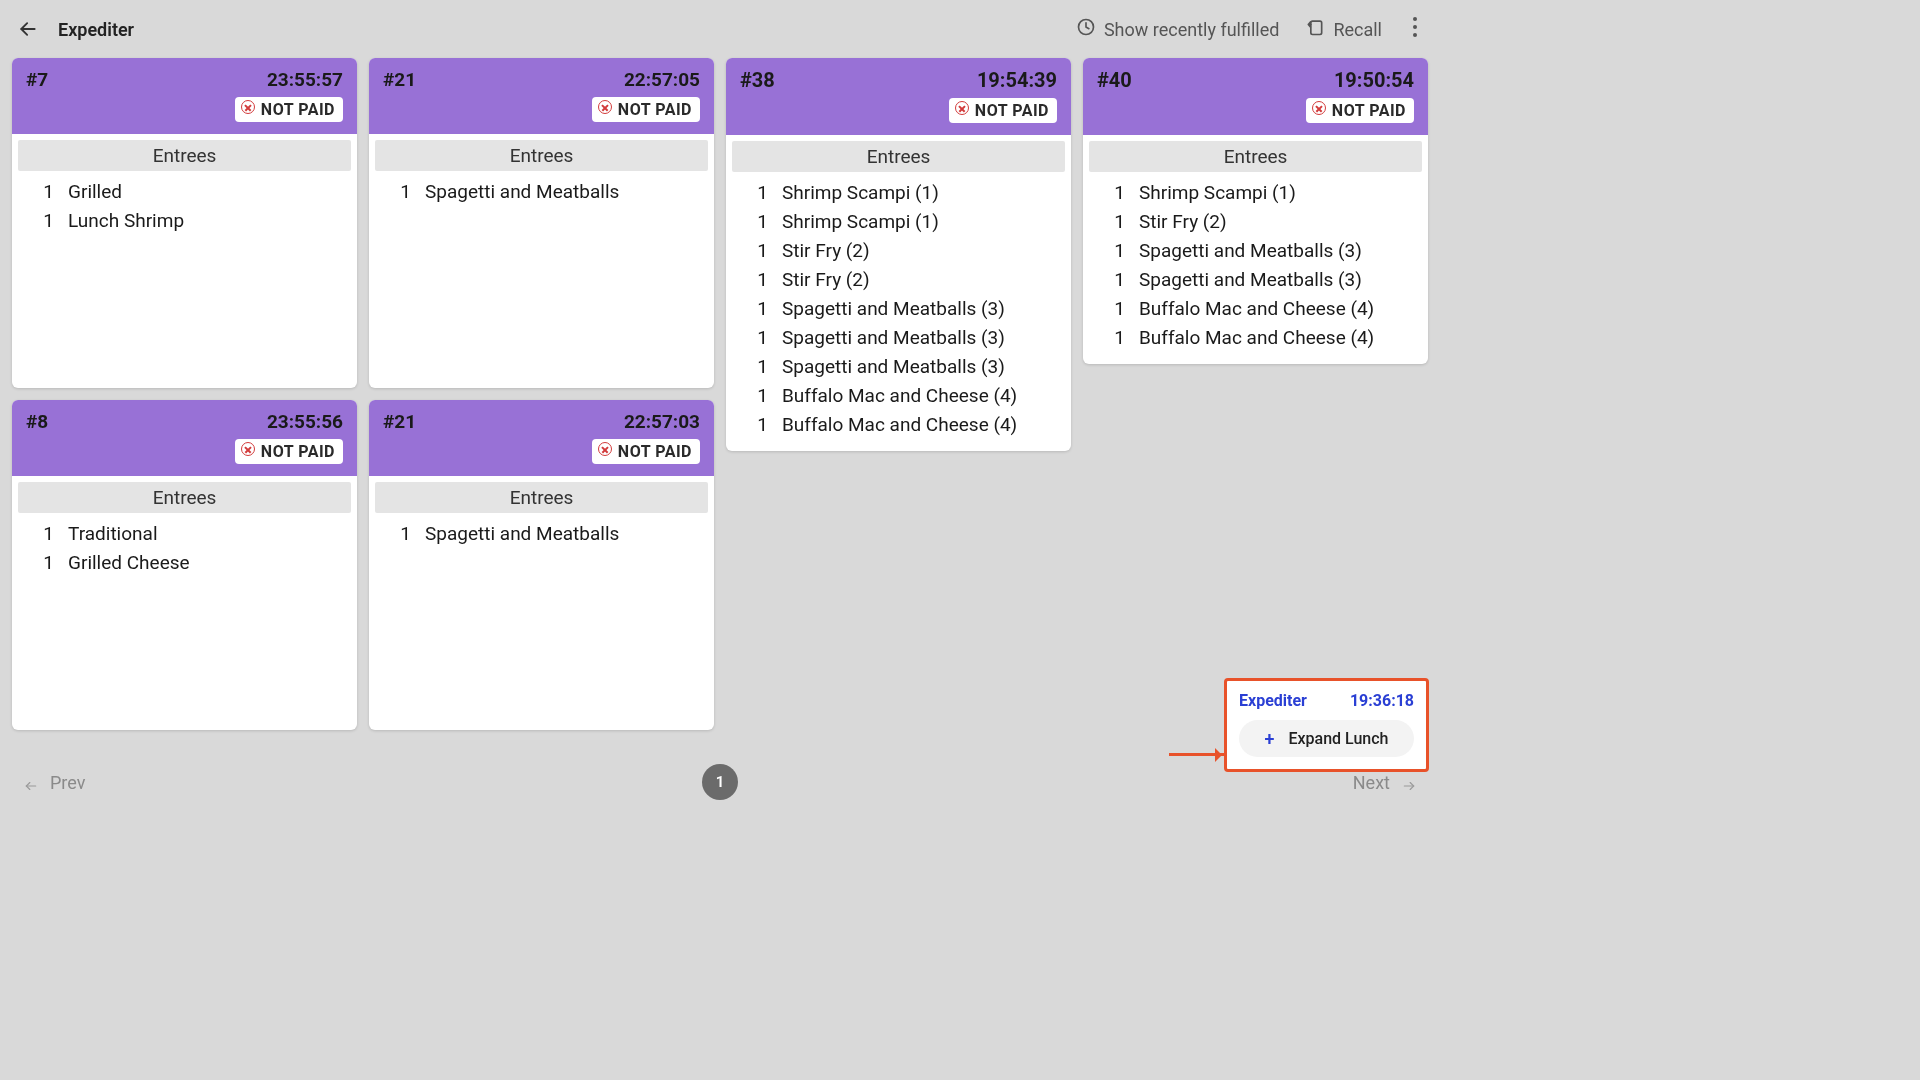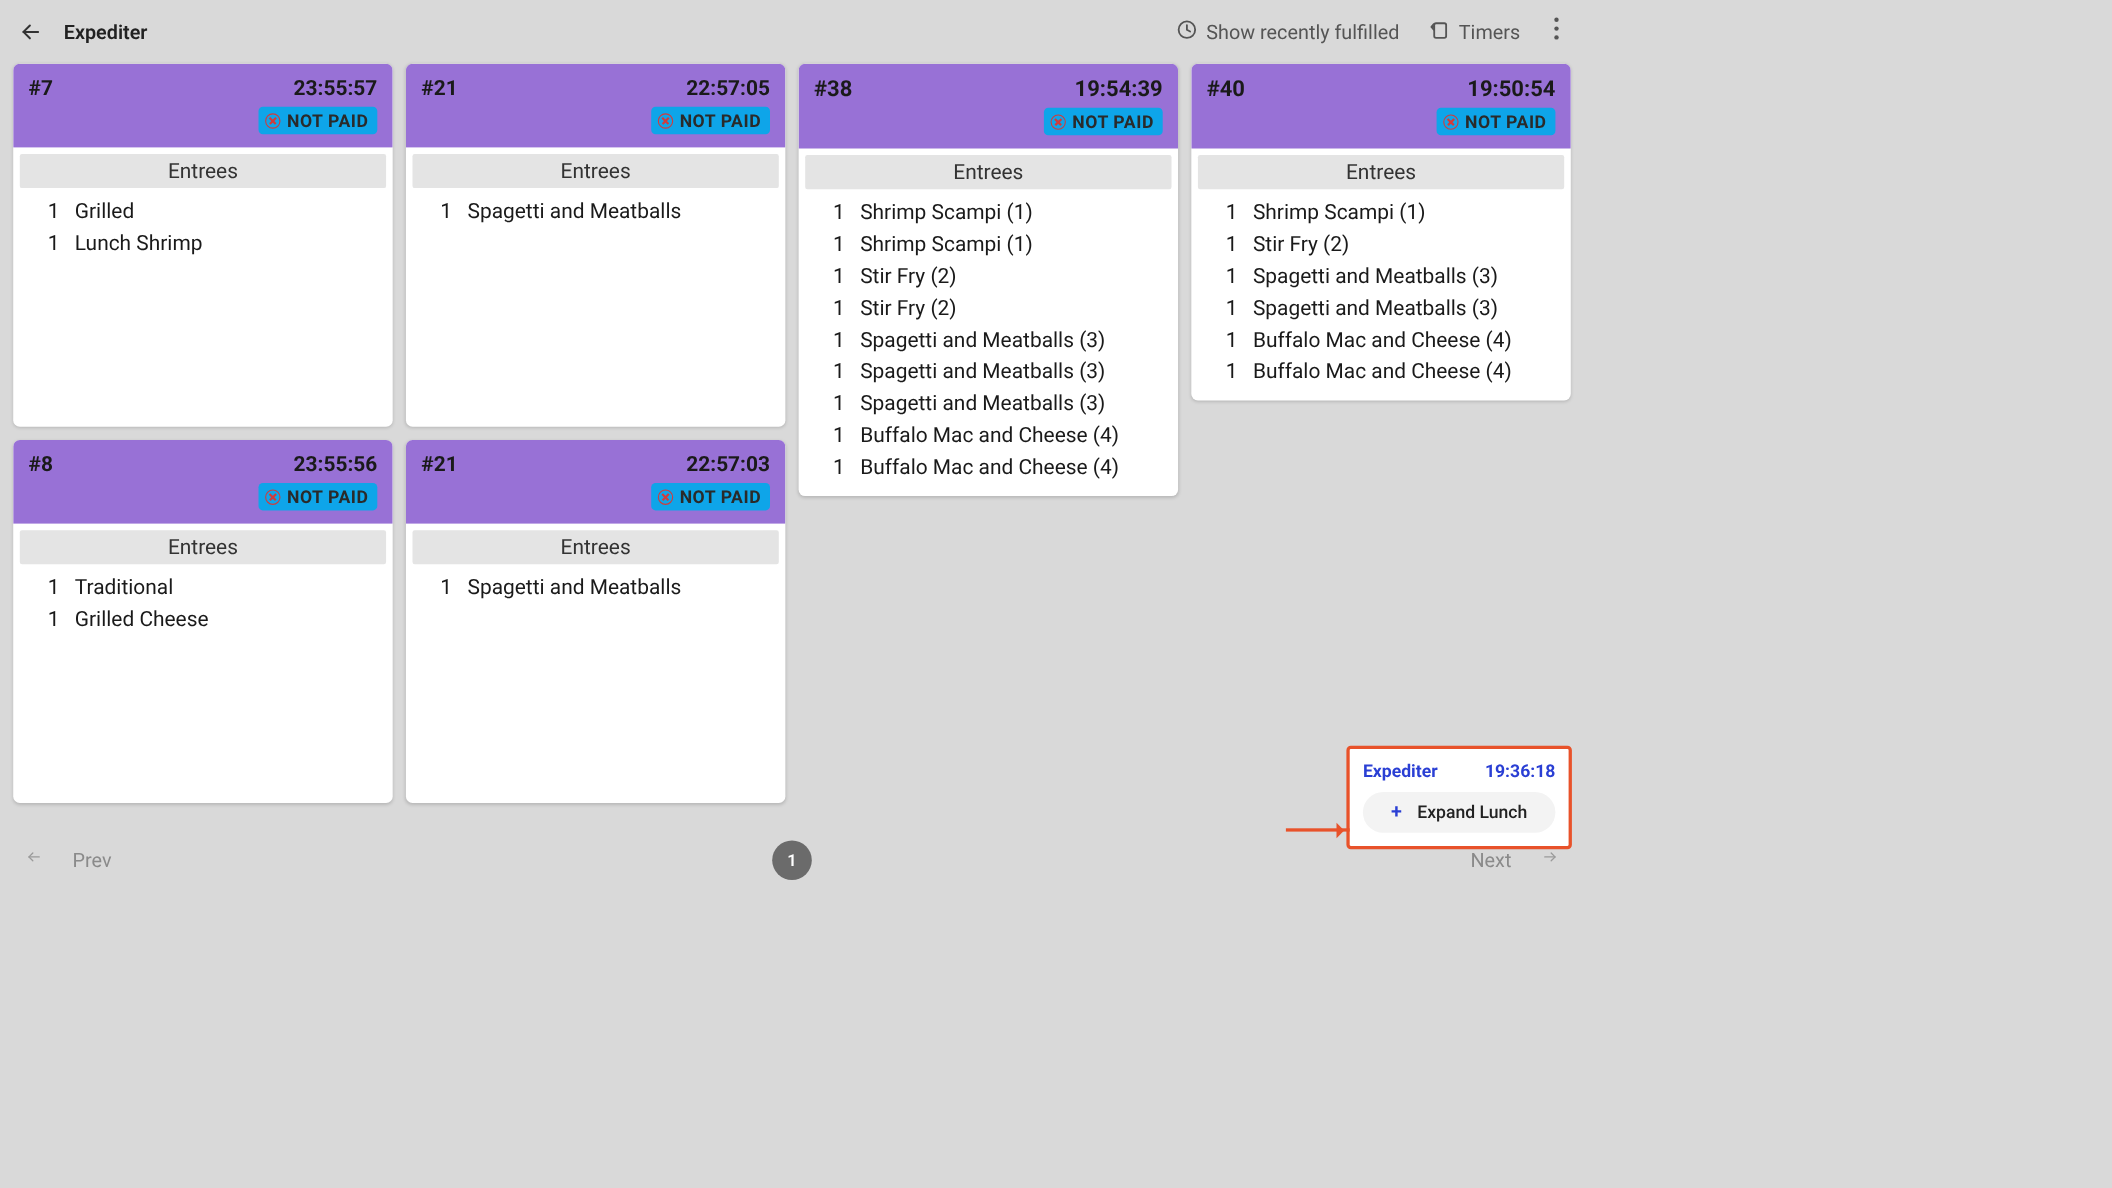--- a/index.html
+++ b/index.html
@@ -51,29 +51,28 @@
     align-items: baseline;
     font-weight: 700;
     font-size: 20px;
   }
   .ticket-header-row2 {
     display: flex;
     justify-content: flex-end;
     margin-top: 6px;
   }
   .notpaid {
-    background: #0ea5e9;
+    background: #ffffff;
     color: #2a2a2a;
     font-weight: 700;
     font-size: 16px;
     letter-spacing: 0.5px;
     border-radius: 4px;
     padding: 3px 8px 3px 6px;
     display: inline-flex;
-    align-items: center;
     gap: 6px;
   }
   .notpaid .xcirc {
     width: 14px; height: 14px;
     border: 1.5px solid #d23b3b;
     border-radius: 50%;
     position: relative;
     flex: none;
   }
   .notpaid .xcirc::before, .notpaid .xcirc::after {
@@ -110,21 +109,21 @@
     position: absolute;
     bottom: 0; left: 0; right: 0;
     height: 56px;
     display: flex;
     align-items: center;
     justify-content: space-between;
     padding: 0 22px;
     color: #8a8a8a;
     font-size: 18px;
   }
-  .footer .nav { display: flex; align-items: flex-start; gap: 26px; }
+  .footer .nav { display: flex; align-items: flex-end; gap: 10px; }
   .page-dot {
     position: absolute;
     left: 50%;
     transform: translateX(-50%);
     width: 36px; height: 36px;
     border-radius: 50%;
     background: #6b6b6b;
     color: #fff;
     display: flex;
     align-items: center;
@@ -206,21 +205,21 @@
       </span>
       <span>Show recently fulfilled</span>
     </span>
     <span class="top-action">
       <span>
         <svg width="20" height="20" viewBox="0 0 24 24" fill="none" stroke="#555" stroke-width="2" stroke-linecap="round" stroke-linejoin="round">
             <rect x="7" y="5" width="13" height="16" rx="2"></rect>
             <path d="M7 9h-3l2.5-3M4 9l2.5 3"></path>
           </svg>
       </span>
-      <span>Timers</span>
+      <span>Recall</span>
     </span>
     <span class="kebab">
       <svg width="6" height="22" viewBox="0 0 6 22" fill="#555">
           <circle cx="3" cy="3" r="2"></circle>
           <circle cx="3" cy="11" r="2"></circle>
           <circle cx="3" cy="19" r="2"></circle>
         </svg>
     </span>
   </div>
 </div>

